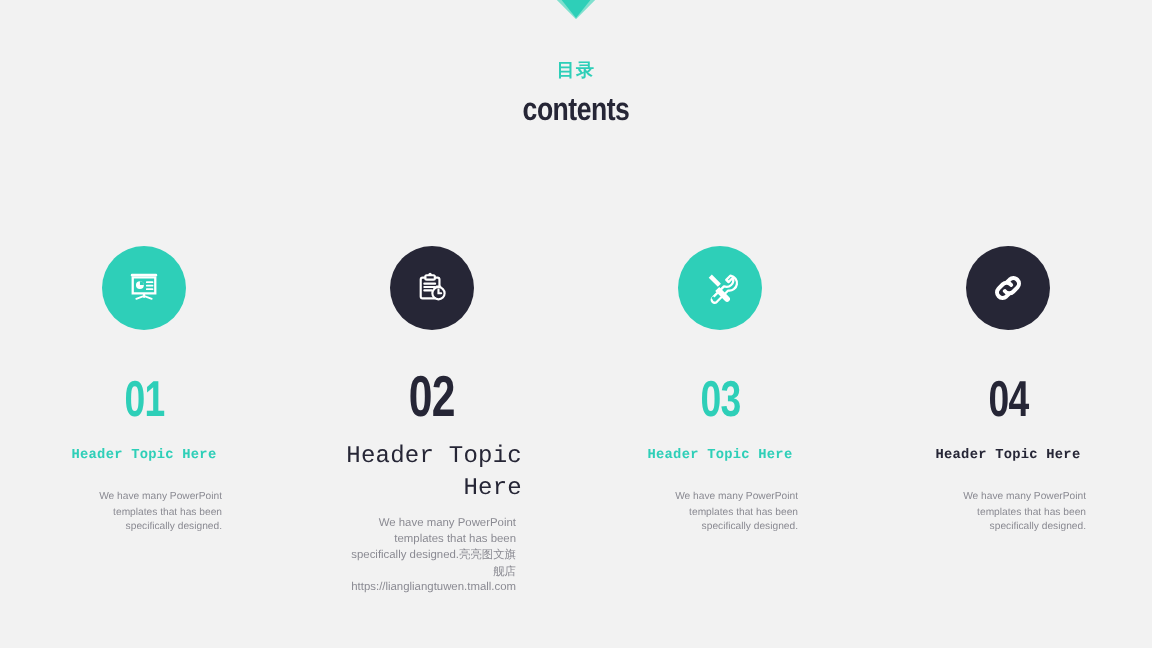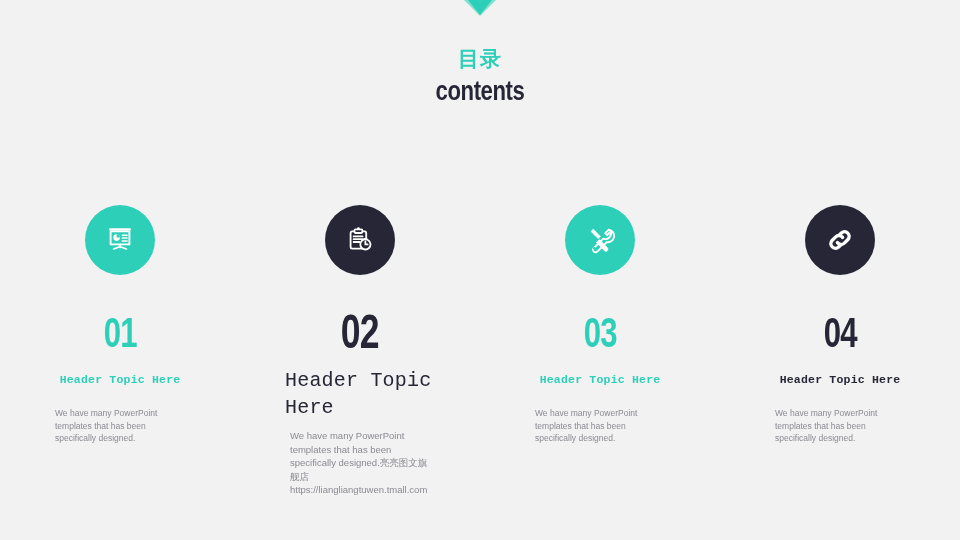--- a/index.html
+++ b/index.html
@@ -46,21 +46,21 @@
   
   .header {
     position: absolute;
     top: 46px;
     left: 0;
     width: 960px;
     text-align: center;
   }
   .header-cn {
     color: #2ecfb8;
-    font-size: 21px;
+    font-size: 15px;
     font-weight: 700;
     letter-spacing: 1px;
     line-height: 26px;
   }
   .header-en {
     color: #262636;
     font-size: 27px;
     font-weight: 700;
     line-height: 34px;
     margin-top: 2px;
@@ -74,21 +74,21 @@
     top: 205px;
     left: 0;
     width: 960px;
     display: flex;
   }
   .col {
     width: 240px;
     display: flex;
     flex-direction: column;
     align-items: center;
-    text-align: left;
+    text-align: right;
   }
 
   .circle {
     width: 70px;
     height: 70px;
     border-radius: 50%;
     display: flex;
     align-items: center;
     justify-content: center;
   }

